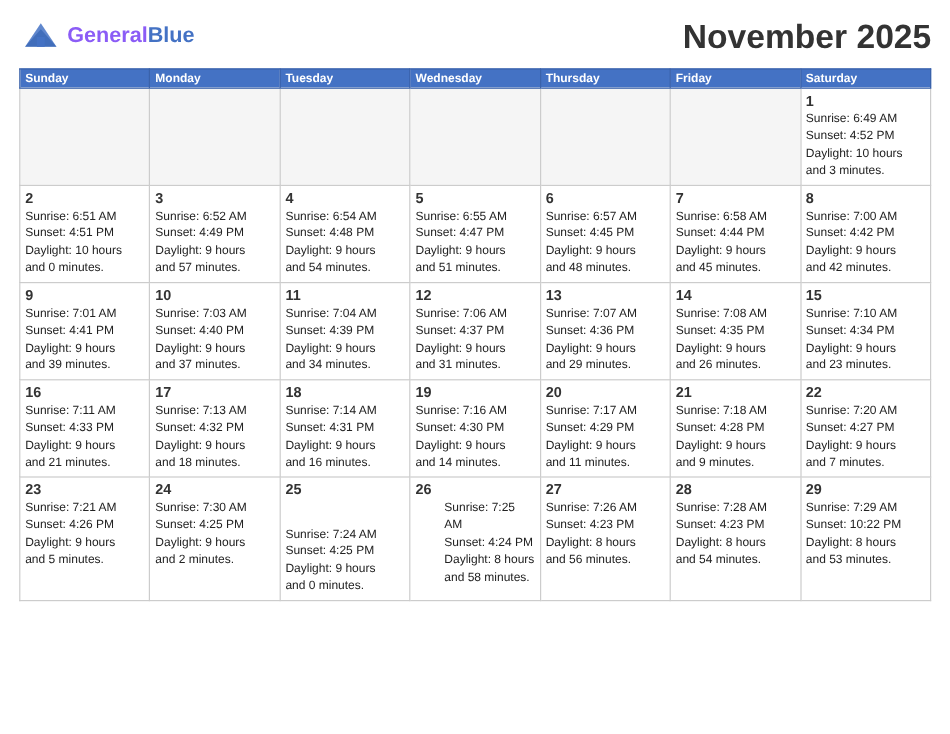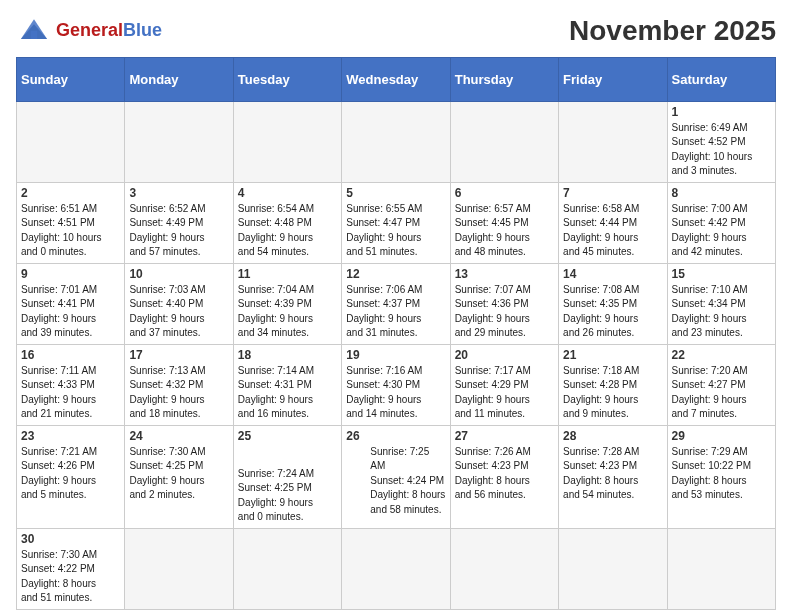--- a/index.html
+++ b/index.html
@@ -22,21 +22,21 @@
       gap: 4px;
     }
     .logo-text {
       font-size: 18px;
       color: #555;
       font-weight: normal;
       line-height: 1;
     }
     .logo-text span {
       font-weight: bold;
-      color: #b91c1c;
+      color: #8b5cf6;
     }
     .logo-icon {
       width: 36px;
       height: 28px;
     }
     .title-area {
       text-align: right;
     }
     .month-title {
       font-size: 28px;
@@ -50,23 +50,23 @@
       margin-top: 2px;
     }
     .calendar {
       width: 100%;
       border-collapse: collapse;
       border: 1px solid #ccc;
     }
     .calendar th {
       background-color: #4472C4;
       color: #fff;
-      font-size: 13px;
+      font-size: 10px;
       font-weight: bold;
-      padding: 14px 4px;
+      padding: 2px 4px;
       text-align: left;
       border: 1px solid #3a62aa;
     }
     .calendar td {
       vertical-align: top;
       border: 1px solid #ccc;
       padding: 3px 4px;
       width: calc(100% / 7);
       min-height: 70px;
       background: #fff;
@@ -339,29 +339,14 @@
 and 54 minutes.</div>
         </td>
         <td>
           <span class="day-number">29</span>
           <div class="day-info" style="white-space: pre-line;">Sunrise: 7:29 AM
 Sunset: 10:22 PM
 Daylight: 8 hours
 and 53 minutes.</div>
         </td>
       </tr>
-      <tr class="last-row">
-        <td>
-          <span class="day-number">30</span>
-          <div class="day-info" style="white-space: pre-line;">Sunrise: 7:30 AM
-Sunset: 4:22 PM
-Daylight: 8 hours
-and 51 minutes.</div>
-        </td>
-        <td class="empty"></td>
-        <td class="empty"></td>
-        <td class="empty"></td>
-        <td class="empty"></td>
-        <td class="empty"></td>
-        <td class="empty"></td>
-      </tr>
     </tbody>
 </table>
 
 </body></html>

